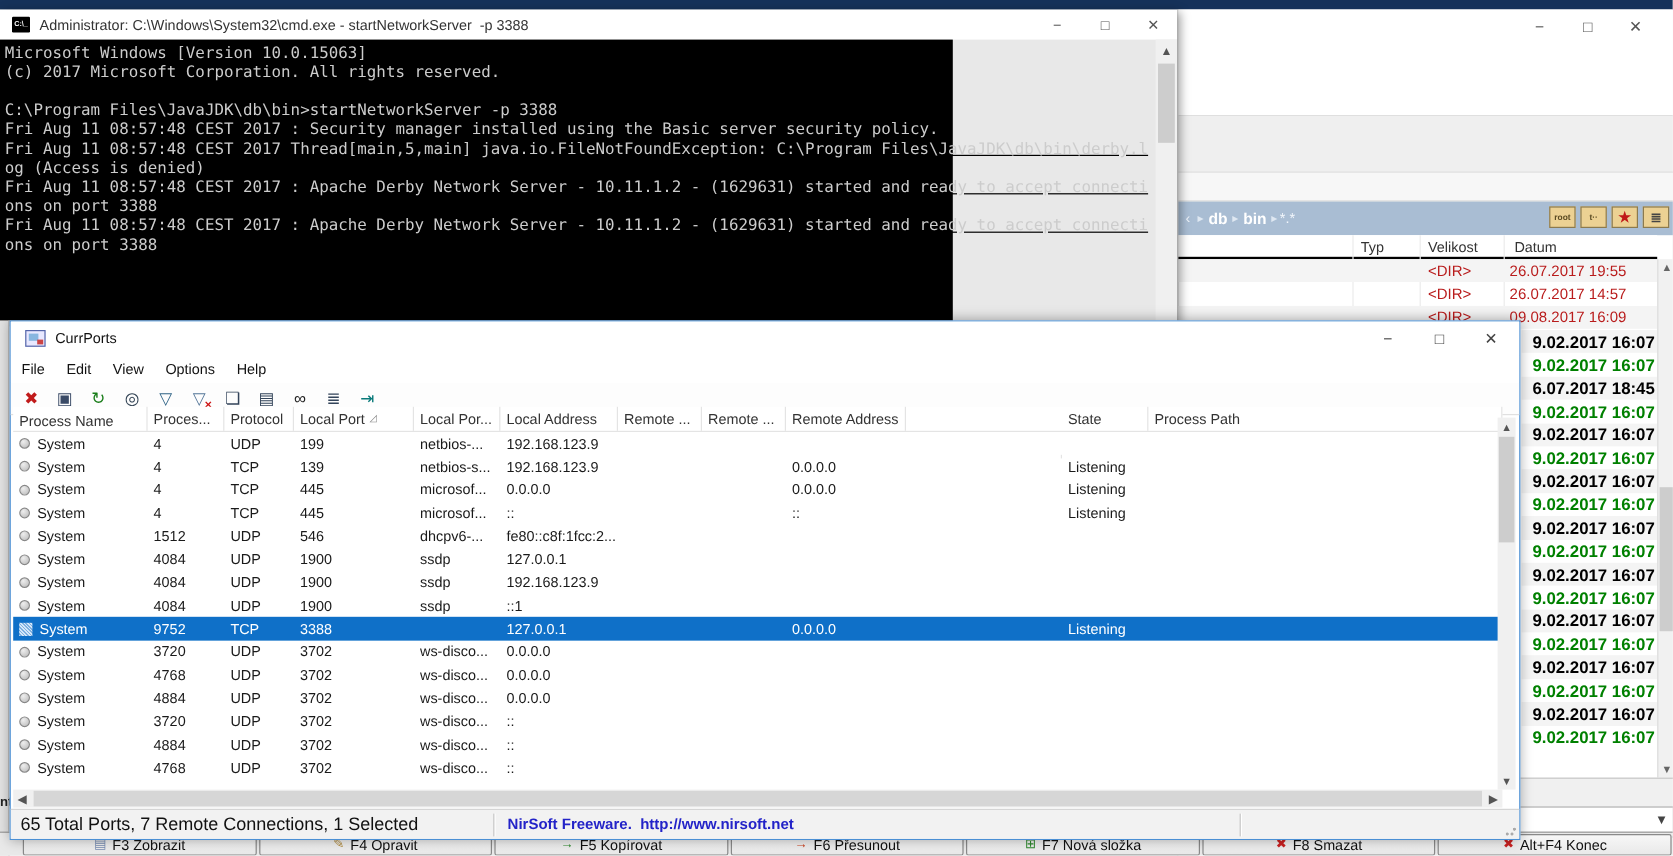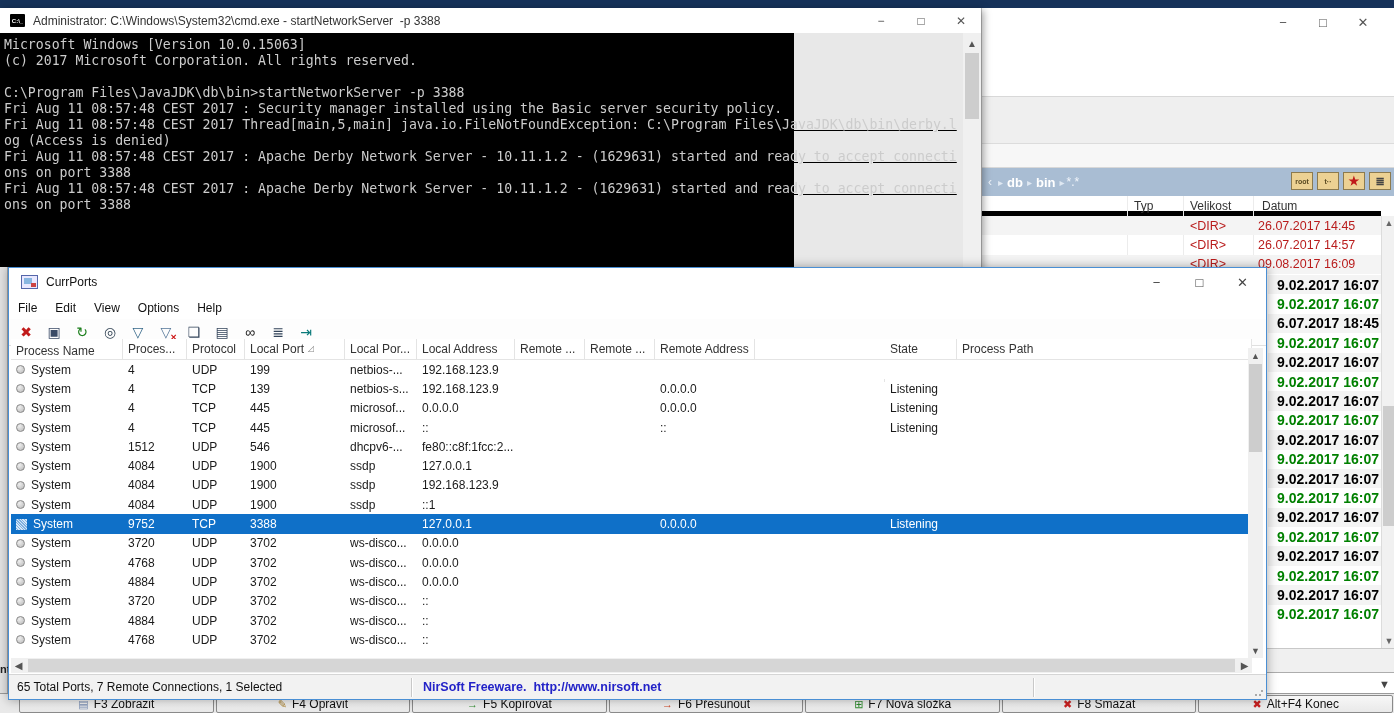--- a/index.html
+++ b/index.html
@@ -22,21 +22,21 @@
   .breadcrumb-bar { position:absolute; left:0; top:160px; width:413px; height:28px; background:var(--breadcrumb); display:flex; align-items:center; color:#fff; font-size:13px; }
   .bc-nav { color:#eef3f9; margin:0 4px 0 6px; font-size:12px; }
   .bc-seg { font-weight:bold; color:#fff; margin:0 2px; }
   .bc-sep { color:#dfe8f2; font-size:10px; margin:0 2px; }
   .bc-mask { color:#f2f6fb; font-size:12px; }
   .bc-icons { position:absolute; right:4px; top:4px; display:flex; gap:4px; }
   .bc-ico { width:22px; height:18px; border:1px solid #8c7a4e; background:#ecd193; font-size:7px; color:#5a4a22; display:flex; align-items:center; justify-content:center; font-weight:bold; }
   .bc-ico.star { color:#c01818; font-size:12px; }
   .bc-ico.list { color:#444; font-size:11px; }
 
-  .fm-header { position:absolute; left:0; top:188px; width:399px; height:20px; background:#fff; border-bottom:5px solid #000000; font-size:12px; color:#333; }
+  .fm-header { position:absolute; left:0; top:188px; width:399px; height:20px; background:#fff; border-bottom:2px solid #000000; font-size:12px; color:#333; }
   .fm-header span { position:absolute; top:3px; }
   .fm-h-typ { left:152px; } .fm-h-size { left:208px; } .fm-h-date { left:280px; }
   .fm-vline { position:absolute; top:188px; width:1px; height:470px; background:#ececec; }
 
   .fm-rows { position:absolute; left:0; top:208px; width:399px; }
   .fm-row { height:19.4px; display:flex; align-items:center; font-size:12.5px; font-weight:normal; color:#b91c1c; }
   .fm-row:nth-child(odd) { background:#f4f4f4; }
   .fm-size { position:absolute; left:208px; }
   .fm-date { position:absolute; left:276px; }
   .fm-row { position:relative; }
@@ -107,21 +107,21 @@
   .cp-row.selected .proc-icon { border-radius:0; border:none; width:11px; height:11px;
      background:repeating-linear-gradient(45deg,#d5e7f8 0 1px,#7fb0e0 1px 2px); }
 
   .cp-vscroll { position:absolute; right:3px; top:80px; width:15px; height:310px; background:#f0f0f0; }
   .cp-vscroll .arr { position:absolute; left:0; width:15px; height:15px; color:#555; font-size:9px; display:flex; align-items:center; justify-content:center; }
   .cp-vscroll .thumb { position:absolute; left:1px; top:16px; width:13px; height:88px; background:#cdcdcd; }
   .cp-hscroll { position:absolute; left:2px; top:390px; width:1241px; height:15px; background:#f0f0f0; display:flex; align-items:center; }
   .cp-hscroll .arr { width:15px; height:15px; color:#555; font-size:10px; display:flex; align-items:center; justify-content:center; }
   .cp-hscroll .thumb { height:13px; flex:1; margin:0 2px; background:#d6d6d6; }
   .cp-statusbar { position:absolute; left:0; top:406px; width:1257px; height:25px; background:#f2f2f2; border-top:1px solid #d5d5d5; display:flex; align-items:center; }
-  .cp-status-left { width:402px; padding-left:8px; font-size:12px; color:#111; }
+  .cp-status-left { width:402px; padding-left:8px; font-size:15px; color:#111; }
   .cp-status-div { width:2px; height:19px; border-left:1px solid #c8c8c8; border-right:1px solid #fff; }
   .cp-status-mid { width:620px; padding-left:10px; font-size:12.5px; font-weight:bold; color:var(--link-blue); white-space:pre; }
   .cp-status-right { flex:1; }
   .cp-grip { position:absolute; right:2px; bottom:2px; width:10px; height:10px;
      background:radial-gradient(circle at 2px 8px,#aaa 1px,transparent 1.5px),
                 radial-gradient(circle at 6px 8px,#aaa 1px,transparent 1.5px),
                 radial-gradient(circle at 8px 4px,#aaa 1px,transparent 1.5px); }
 </style>
 </head>
 <body>
@@ -165,21 +165,21 @@
     <span class="fm-h-date">Datum</span>
   </div>
   <div class="fm-vline" style="left:145px;"></div>
   <div class="fm-vline" style="left:201px;"></div>
   <div class="fm-vline" style="left:271px;"></div>
 
   <div class="fm-rows">
 
       <div class="fm-row">
         <span class="fm-size">&lt;DIR&gt;</span>
-        <span class="fm-date">26.07.2017 14:45</span>
+        <span class="fm-date">26.07.2017 19:55</span>
       </div>
 
       <div class="fm-row">
         <span class="fm-size">&lt;DIR&gt;</span>
         <span class="fm-date">26.07.2017 14:57</span>
       </div>
 
       <div class="fm-row">
         <span class="fm-size">&lt;DIR&gt;</span>
         <span class="fm-date">09.08.2017 16:09</span>

